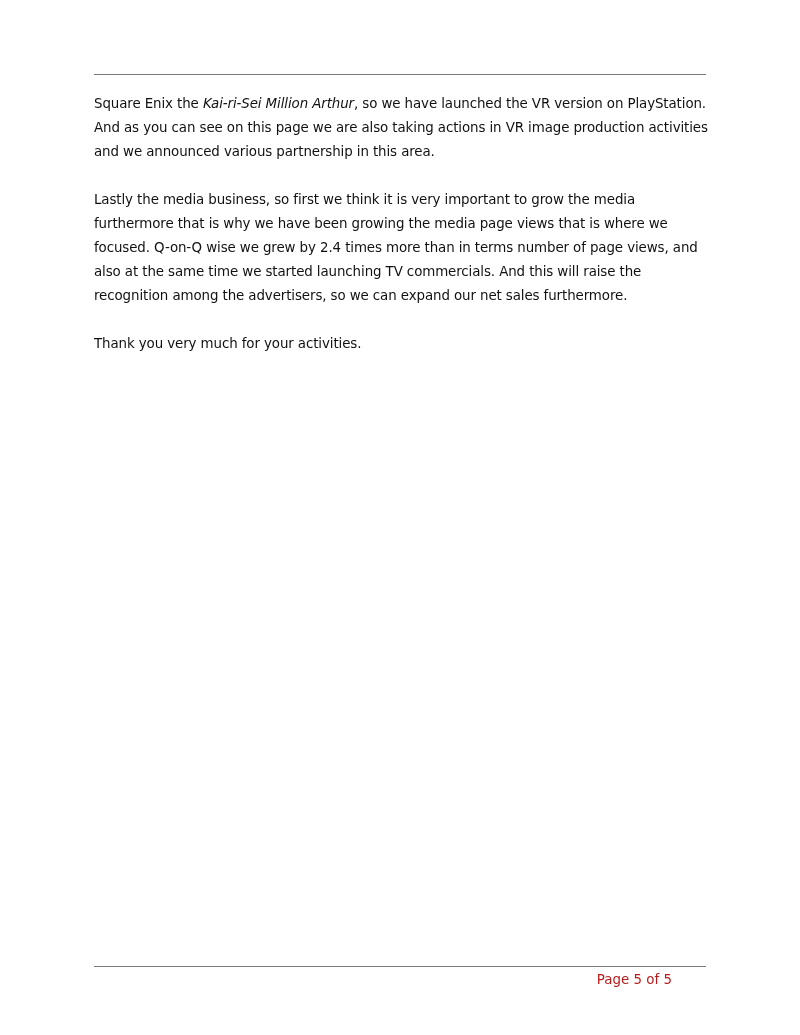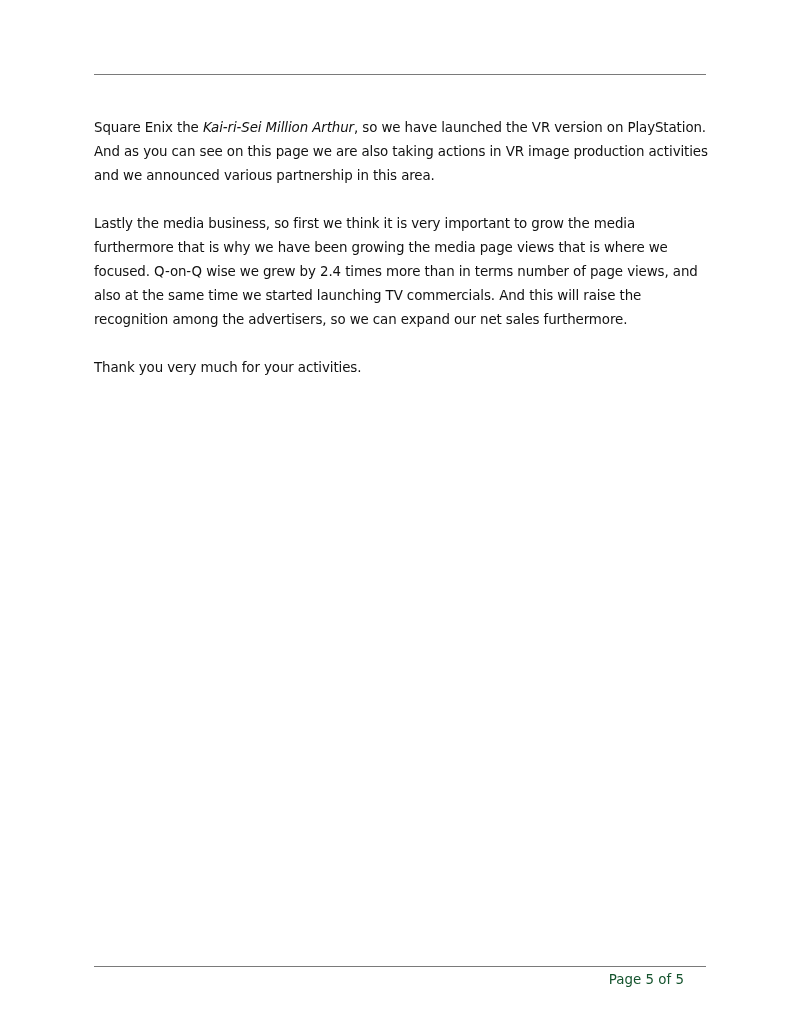--- a/index.html
+++ b/index.html
@@ -1,24 +1,24 @@
 <!DOCTYPE html>
 <html><head>
 <meta charset="utf-8">
 <style>
   html, body { margin: 0; padding: 0; background: #ffffff; }
   body { width: 800px; height: 1035px; position: relative; overflow: hidden;
          font-family: "DejaVu Sans", sans-serif; color: #111111; }
   .rule { position: absolute; left: 94px; width: 612px; height: 0; border-top: 1.5px solid #7a7a7a; }
   .rule.top { top: 74px; }
   .rule.bottom { top: 966px; }
-  .content { position: absolute; left: 94px; top: 92px; width: 620px; font-size: 13.4px; line-height: 24px; letter-spacing: -0.1px; margin-top: 24px; }
+  .content { position: absolute; left: 94px; top: 92px; width: 620px; font-size: 13.4px; line-height: 24px; letter-spacing: -0.1px; }
   .content p { margin: 0 0 24px 0; }
   .content em { font-style: italic; }
-  .footer { position: absolute; top: 972px; right: 116px; font-size: 13.4px; color: #14532d; }
+  .footer { position: absolute; top: 972px; right: 128px; font-size: 13.4px; color: #b91c1c; }
 </style>
 </head>
 <body>
 
 <div class="rule top"></div>
 
 <div class="content">
   <p><span>Square Enix the </span><em>Kai-ri-Sei Million Arthur</em><span>, so we have launched the VR version on PlayStation. And as you can see on this page we are also taking actions in VR image production activities and we announced various partnership in this area.</span></p>
   <p>Lastly the media business, so first we think it is very important to grow the media furthermore that is why we have been growing the media page views that is where we focused. Q-on-Q wise we grew by 2.4 times more than in terms number of page views, and also at the same time we started launching TV commercials. And this will raise the recognition among the advertisers, so we can expand our net sales furthermore.</p>
   <p>Thank you very much for your activities.</p>

